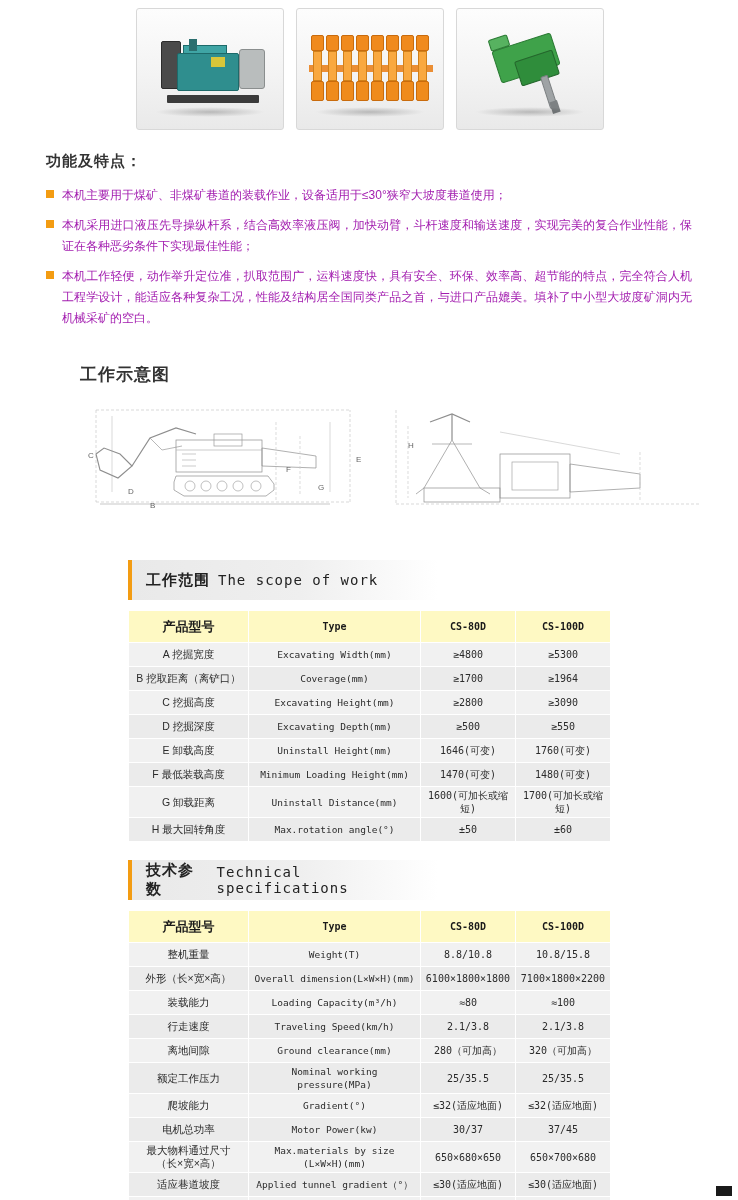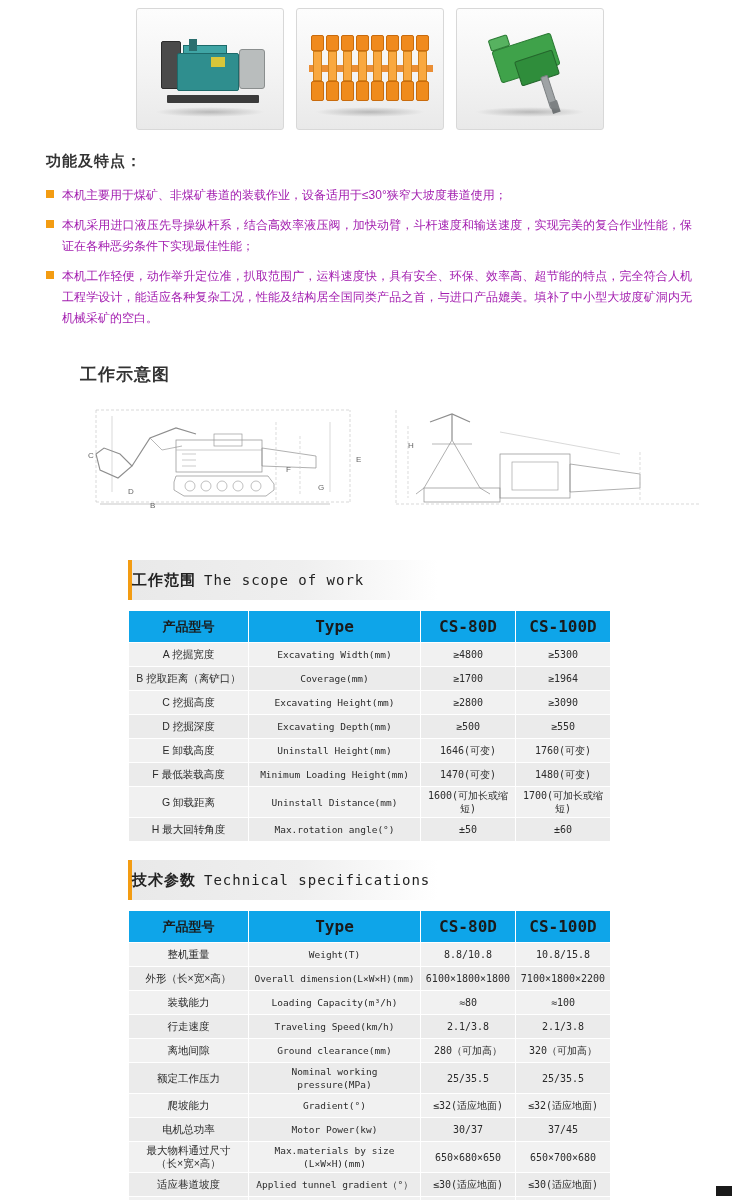--- a/index.html
+++ b/index.html
@@ -113,20 +113,21 @@
   }
 
   
   .band {
     margin: 18px 0 0 128px;
     width: 310px;
     height: 40px;
     background: linear-gradient(90deg, #e9e9e9 0%, #efefef 55%, #ffffff 100%);
     display: flex;
     align-items: center;
+    padding-left: 14px;
     border-left: 4px solid #f39c12;
   }
   .band .cn {
     font-size: 15px; font-weight: bold; color: #222; letter-spacing: 1px;
   }
   .band .en {
     font-size: 14px; color: #222; margin-left: 8px;
     font-family: "DejaVu Sans Mono", monospace;
     letter-spacing: 1px;
   }
@@ -136,29 +137,29 @@
     width: 482px;
     border-collapse: collapse;
     table-layout: fixed;
   }
   table.spec th, table.spec td {
     border: 1px solid #ffffff;
     text-align: center;
     vertical-align: middle;
   }
   table.spec thead th {
-    background: #0ea5e9;
+    background: #fef9c3;
     height: 32px;
     font-size: 13px;
     color: #1a1a1a;
     font-weight: bold;
   }
   table.spec thead th.en-head {
     font-family: "DejaVu Sans Mono", monospace;
-    font-size: 16px;
+    font-size: 10px;
   }
   table.spec tbody td {
     background: #f1f1f1;
     height: 24px;
     font-size: 10.5px;
     color: #2b2b2b;
     padding: 2px 3px;
     line-height: 13px;
   }
   table.spec tbody tr:nth-child(even) td { background: #ebebeb; }

